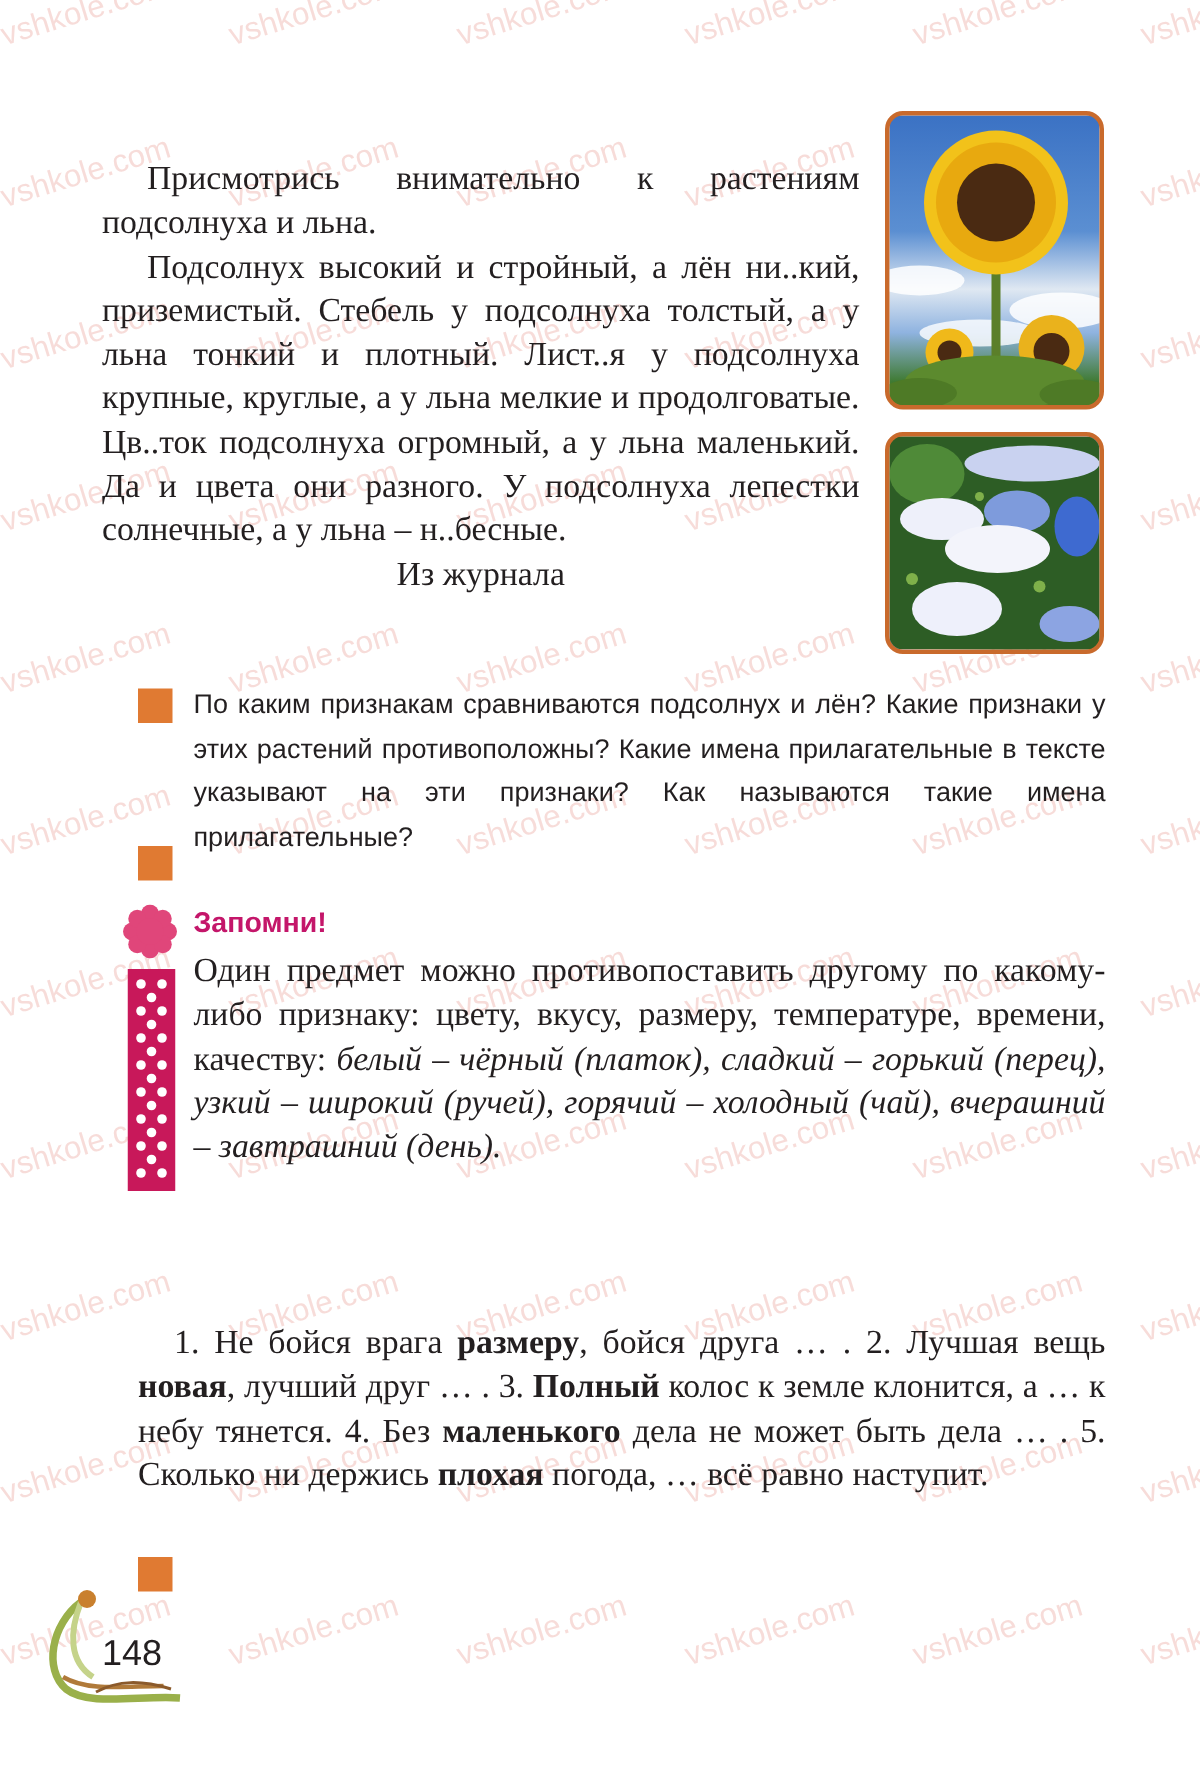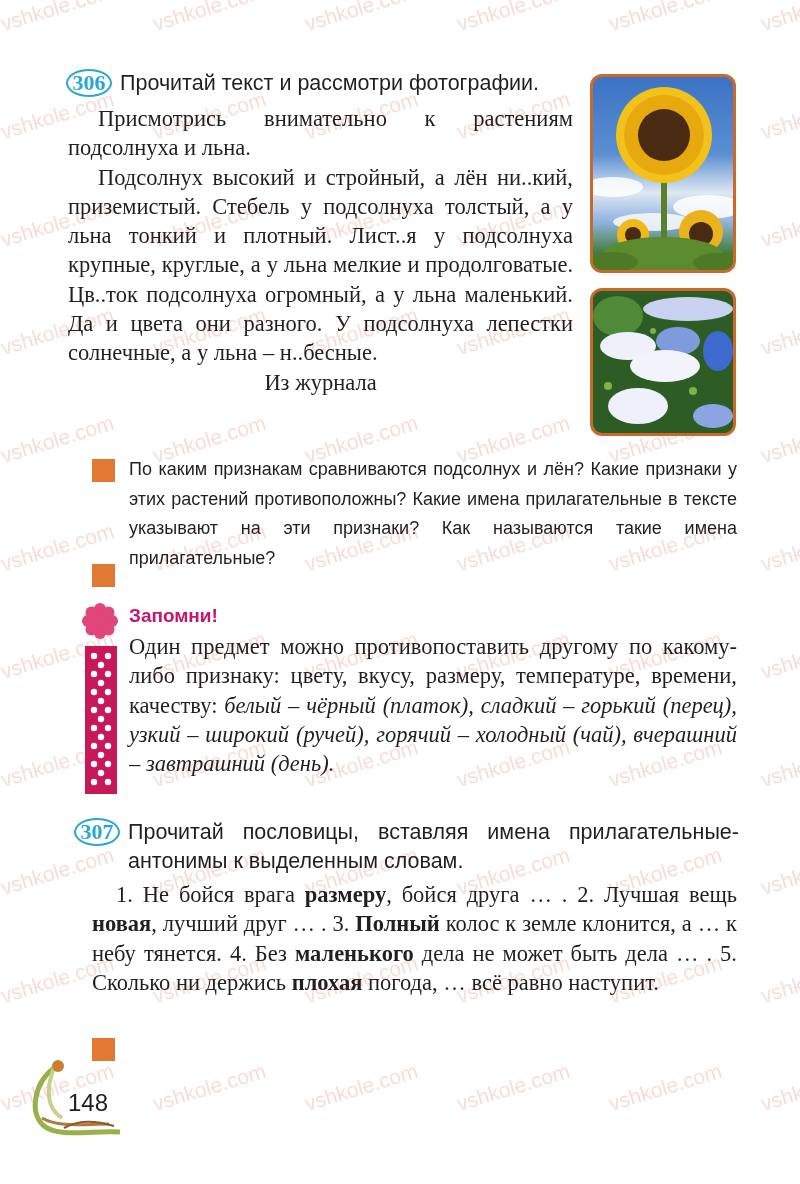--- a/index.html
+++ b/index.html
@@ -122,24 +122,20 @@
     <span class="wm" style="left: 5px; top: 1092px;">vshkole.com</span>
     <span class="wm" style="left: 157px; top: 1092px;">vshkole.com</span>
     <span class="wm" style="left: 309px; top: 1092px;">vshkole.com</span>
     <span class="wm" style="left: 461px; top: 1092px;">vshkole.com</span>
     <span class="wm" style="left: 613px; top: 1092px;">vshkole.com</span>
     <span class="wm" style="left: 765px; top: 1092px;">vshkole.com</span>
   </div>
 
 <div class="content">
 
-  <div class="ex-head" style="left:66px; top:69px;">
-    <span class="ex-num">306</span>
-    <span class="ex-title">Прочитай текст и рассмотри фотографии.</span>
-  </div>
 
   <div class="txt" style="left:68px; top:104px; width:505px;">
     <p class="indent">Присмотрись внимательно к растениям подсолнуха и льна.</p>
     <p class="indent">Подсолнух высокий и стройный, а лён ни..кий, приземистый. Стебель у подсолнуха толстый, а у льна тонкий и плотный. Лист..я у подсолнуха крупные, круглые, а у льна мелкие и продолговатые. Цв..ток подсолнуха огромный, а у льна маленький. Да и цвета они разного. У подсолнуха лепестки солнечные, а у льна – н..бесные.</p>
     <p class="src">Из журнала</p>
   </div>
 
   <div class="photo sunflower">
     <svg width="140" height="193" viewBox="0 0 140 193">
       <ellipse cx="20" cy="110" rx="30" ry="10" fill="#ffffff" opacity="0.85"></ellipse>
@@ -226,24 +222,20 @@
         <circle cx="23" cy="118" r="3.2"></circle>
         <circle cx="16" cy="127" r="3.2"></circle>
       <circle cx="9" cy="136" r="3.2"></circle>
         <circle cx="23" cy="136" r="3.2"></circle>
     </g>
   </svg>
   <div class="rem-text">
     <span>Один предмет можно противопоставить другому по какому-либо признаку: цвету, вкусу, размеру, температуре, времени, качеству: </span><i>белый – чёрный (платок), сладкий – горький (перец), узкий – широкий (ручей), горячий – холодный (чай), вчерашний – завтрашний (день).</i>
   </div>
 
-  <div class="ex-head" style="left:74px; top:818px; width:665px;">
-    <span class="ex-num">307</span>
-    <span class="ex-title" style="text-align:justify;">Прочитай пословицы, вставляя имена прилагательные-антонимы к выделенным словам.</span>
-  </div>
 
   <div class="proverbs">
     <div class="first" id="proverbs-body"><span>1. Не бойся врага <b>размеру</b>, бойся друга … .</span><span> 2. Лучшая вещь <b>новая</b>, лучший друг … .</span><span> 3. <b>Полный</b> колос к земле клонится, а … к небу тянется.</span><span> 4. Без <b>маленького</b> дела не может быть дела … .</span><span> 5. Сколько ни держись <b>плохая</b> погода, … всё равно наступит.</span></div>
   </div>
 
   <div class="task" style="left:92px; top:1034px; width:645px;">
     <span class="task-sq"></span>
   </div>
 
   <svg class="ornament" viewBox="0 0 100 80">

